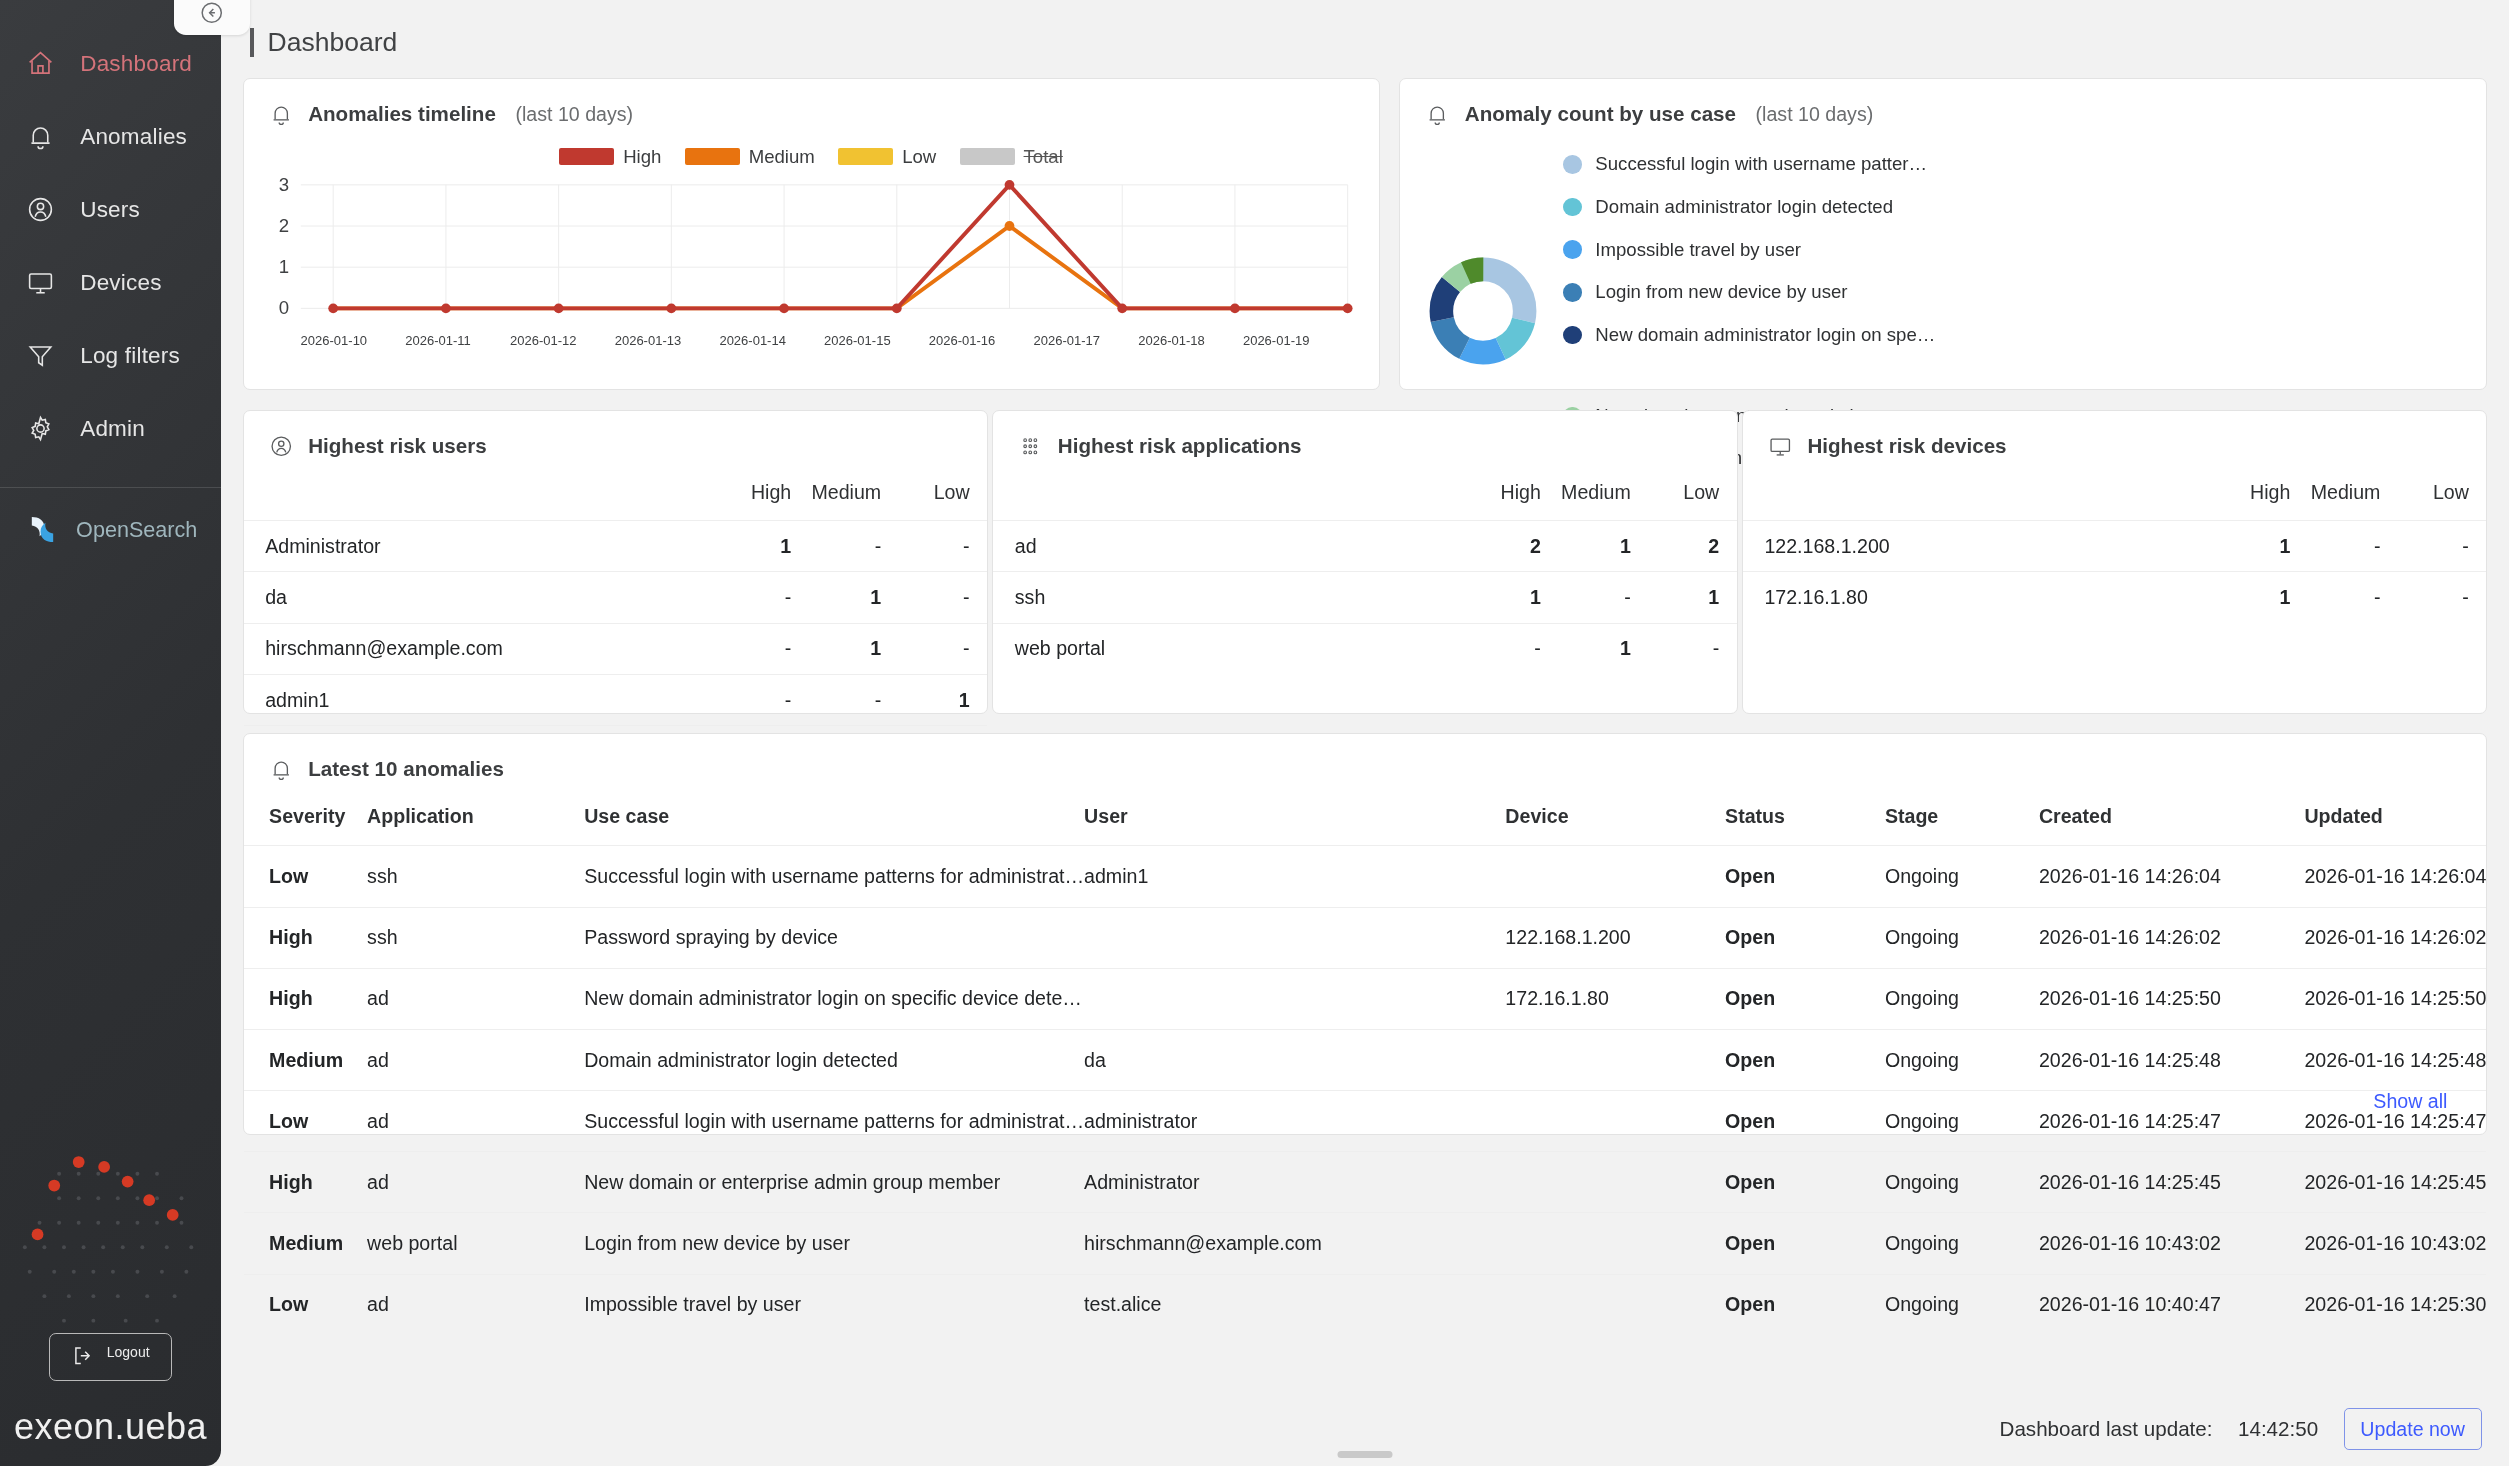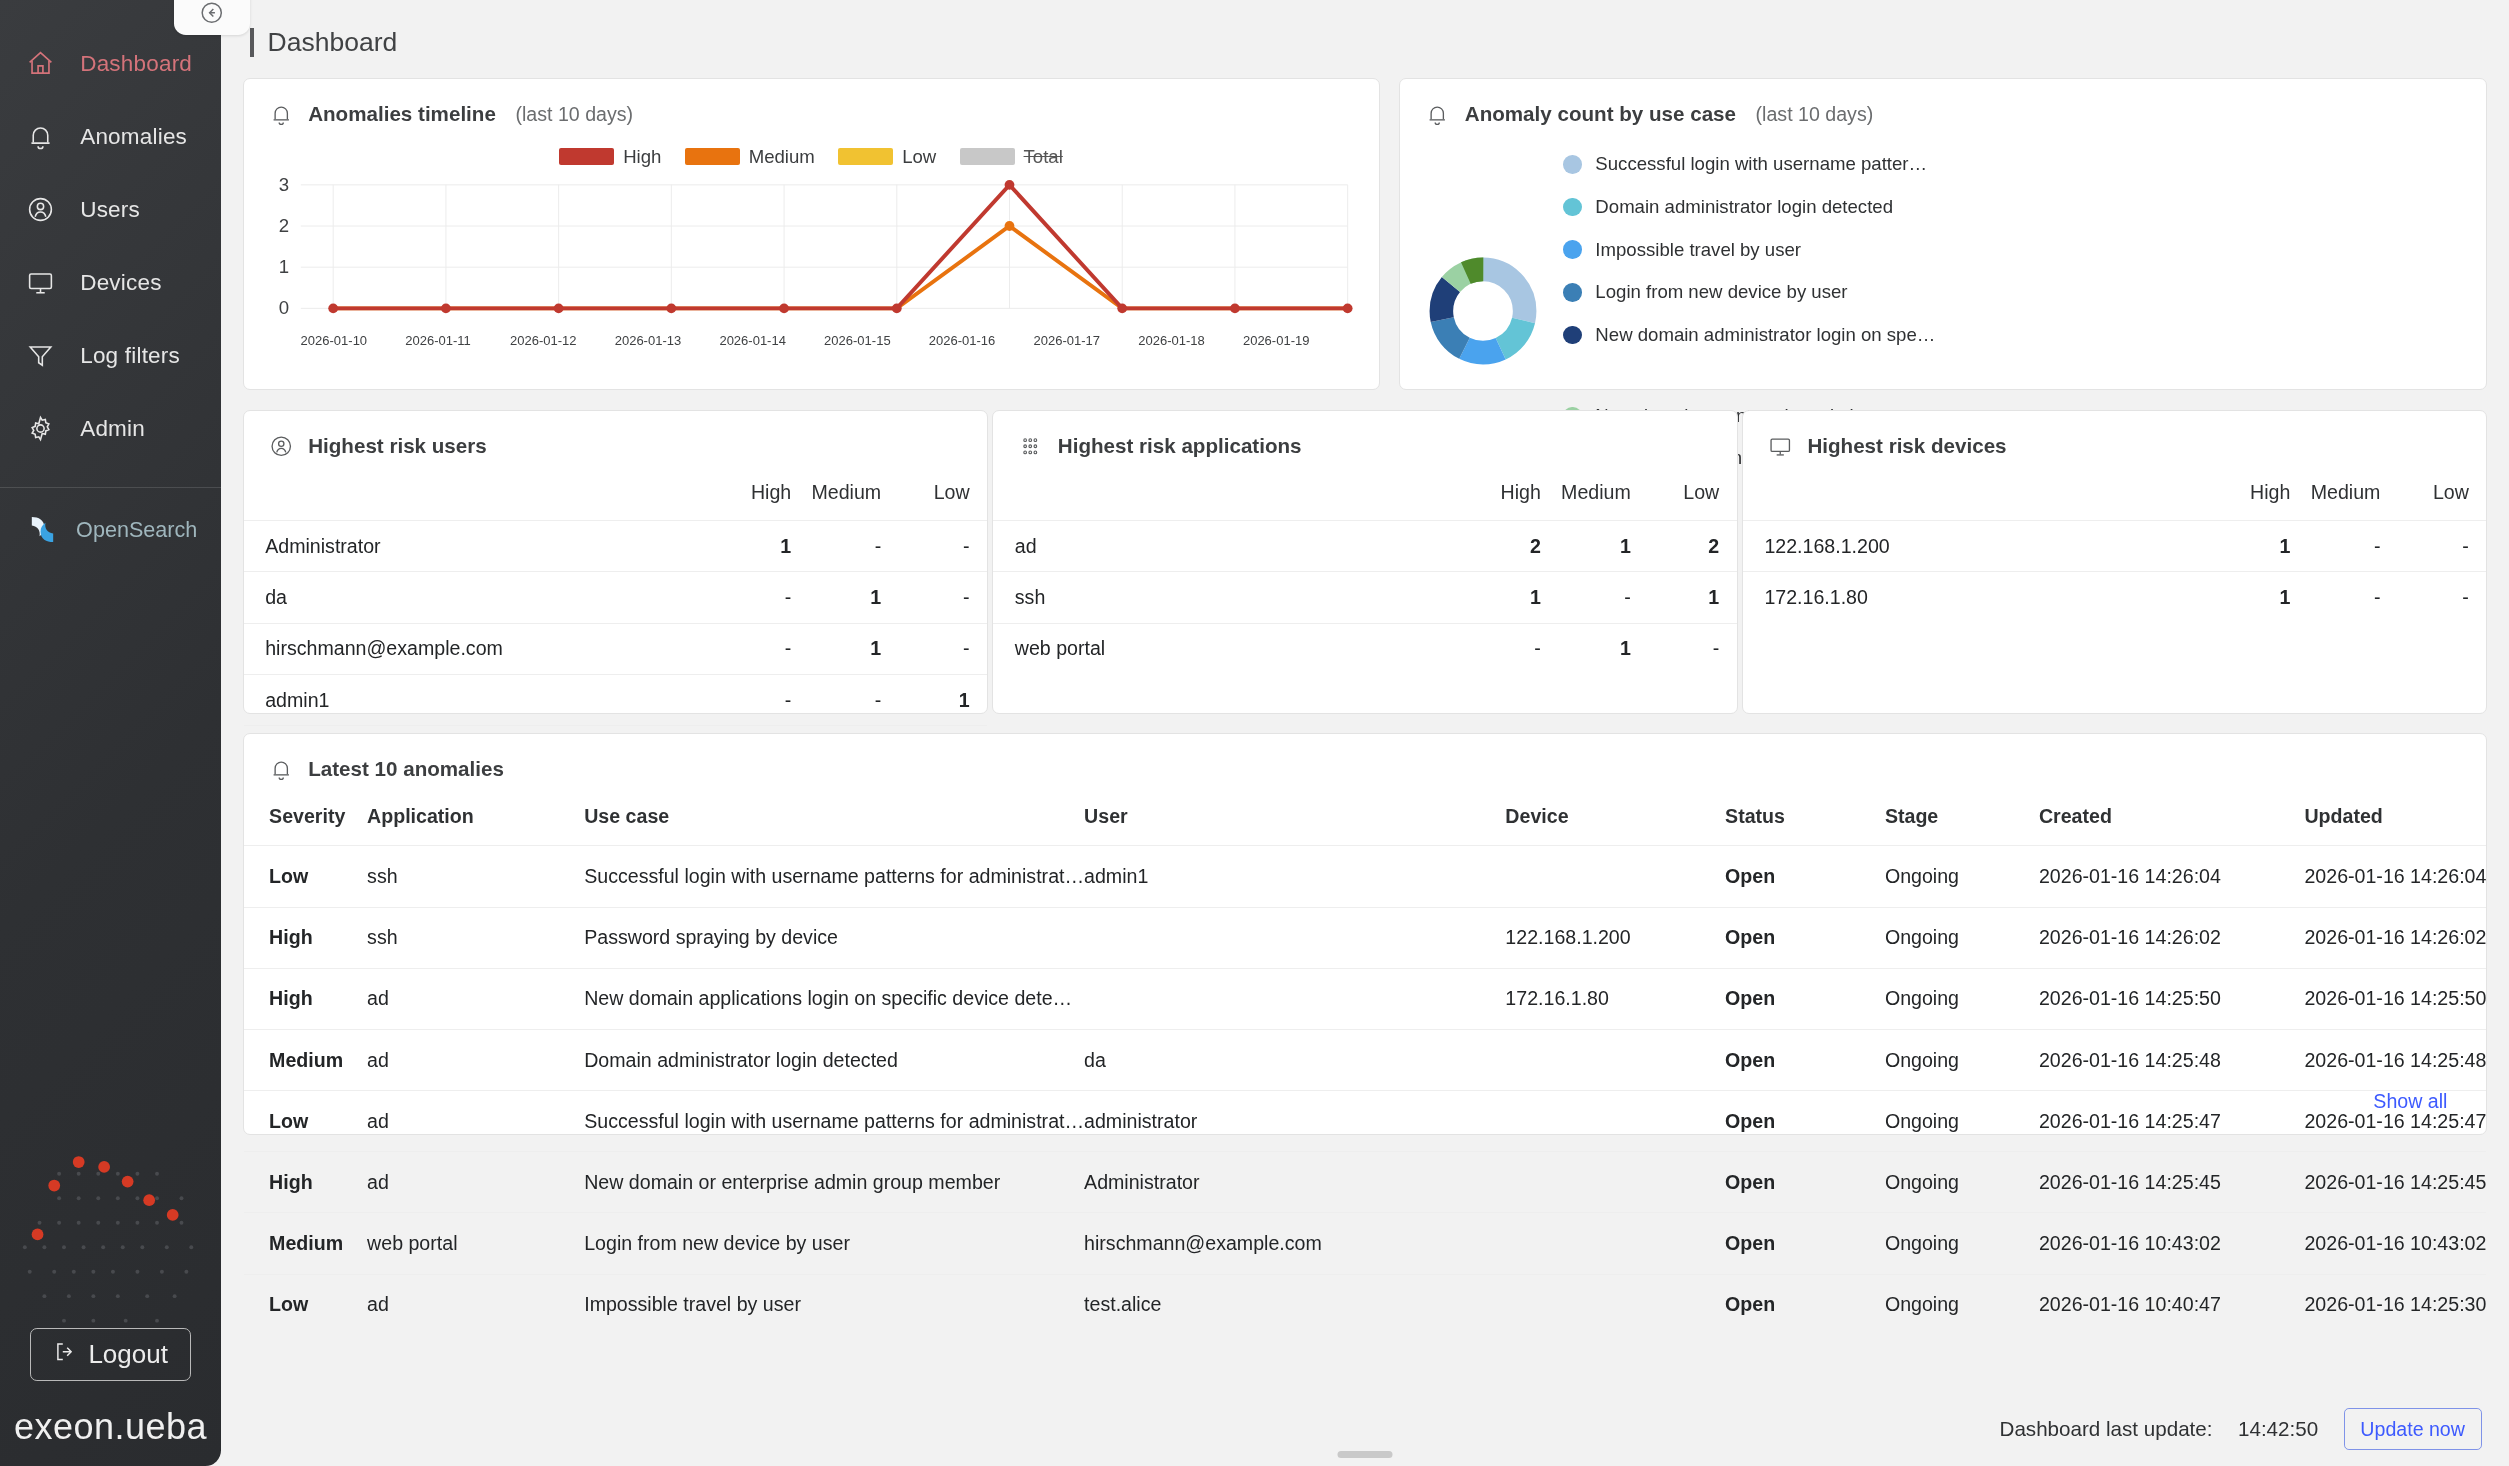--- a/index.html
+++ b/index.html
@@ -37,21 +37,21 @@
   .os-logo { width: 33px; height: 33px; position: relative; }
   .dots-art {
     position: absolute; right: 0; bottom: 116px; width: 221px; height: 421px;
     pointer-events: none; opacity: .95;
   }
   .logout-wrap { margin-top: auto; display:flex; justify-content:center; }
   .logout-btn {
     display: inline-flex; align-items: flex-start; gap: 11.8px;
     border: 1px solid #b9b9b9; border-radius: 6.9px;
     color: #ececec; background: transparent;
-    font-size: 26px; padding: 9.8px 21.6px; cursor: pointer;
+    font-size: 14px; padding: 9.8px 21.6px; cursor: pointer;
     font-family: "Liberation Sans", sans-serif;
   }
   .logout-btn svg { width: 23.5px; height: 23.5px; }
   .wordmark {
     text-align: center; color: #f0f0f0; font-size: 36px;
     letter-spacing: 0.5px; padding: 25.5px 0 17.6px 0; font-weight: 400;
   }
 
   
   .collapse-pill {
@@ -697,21 +697,21 @@
               <td></td>
               <td>122.168.1.200</td>
               <td class="st-open">Open</td>
               <td>Ongoing</td>
               <td>2026-01-16 14:26:02</td>
               <td>2026-01-16 14:26:02</td>
             </tr>
             <tr>
               <td class="sev-high">High</td>
               <td>ad</td>
-              <td>New domain applications login on specific device dete…</td>
+              <td>New domain administrator login on specific device dete…</td>
               <td></td>
               <td>172.16.1.80</td>
               <td class="st-open">Open</td>
               <td>Ongoing</td>
               <td>2026-01-16 14:25:50</td>
               <td>2026-01-16 14:25:50</td>
             </tr>
             <tr>
               <td class="sev-med">Medium</td>
               <td>ad</td>

